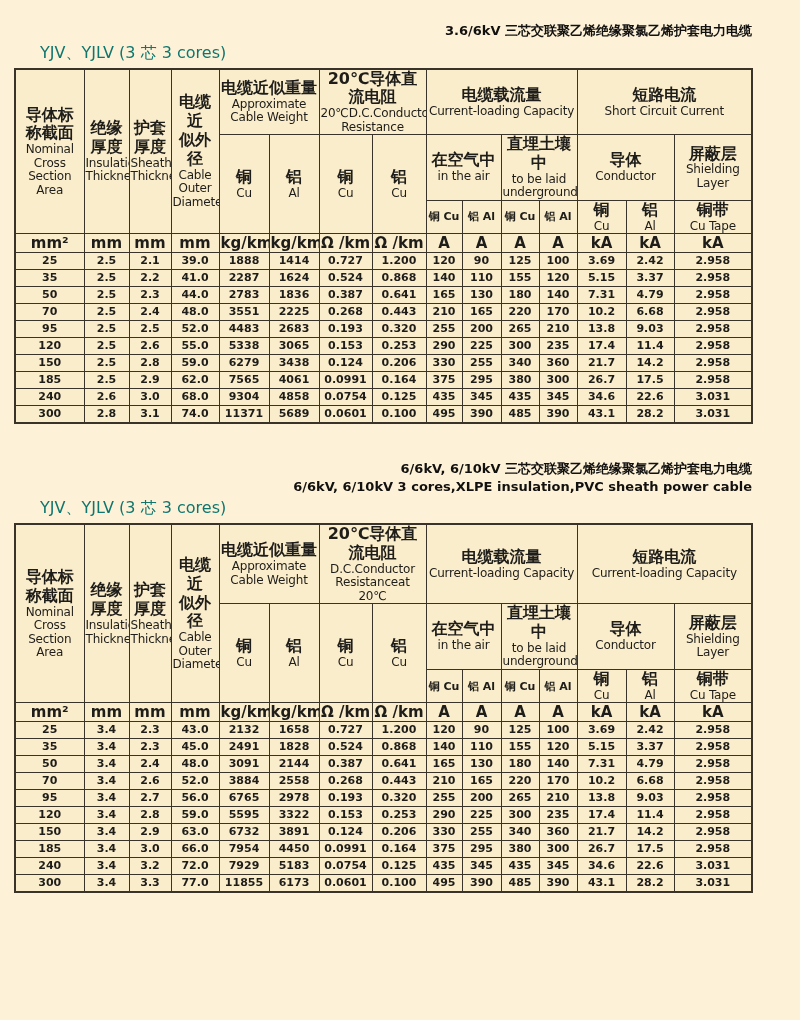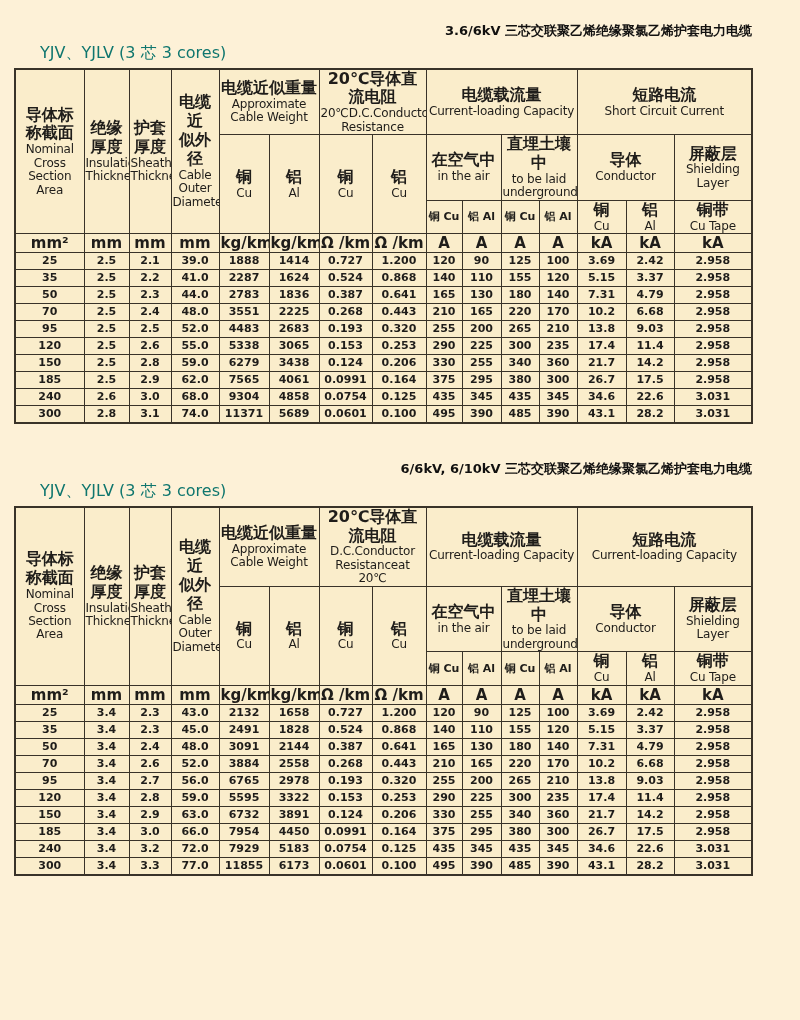--- a/index.html
+++ b/index.html
@@ -406,20 +406,21 @@
             <td>28.2</td>
             <td>3.031</td>
           </tr>
         </tbody>
     </table>
   </div>
 
   <div class="section section2">
     <div class="titles">
       <div>6/6kV, 6/10kV 三芯交联聚乙烯绝缘聚氯乙烯护套电力电缆</div>
+      <div>6/6kV, 6/10kV 3 cores,XLPE insulation,PVC sheath power cable</div>
     </div>
     <div class="type-label">YJV、YJLV  (3 芯  3 cores)</div>
 
     <table class="spec">
       <colgroup>
         <col style="width:69px">
           <col style="width:45px">
           <col style="width:42px">
           <col style="width:48px">
         <col style="width:50px">

